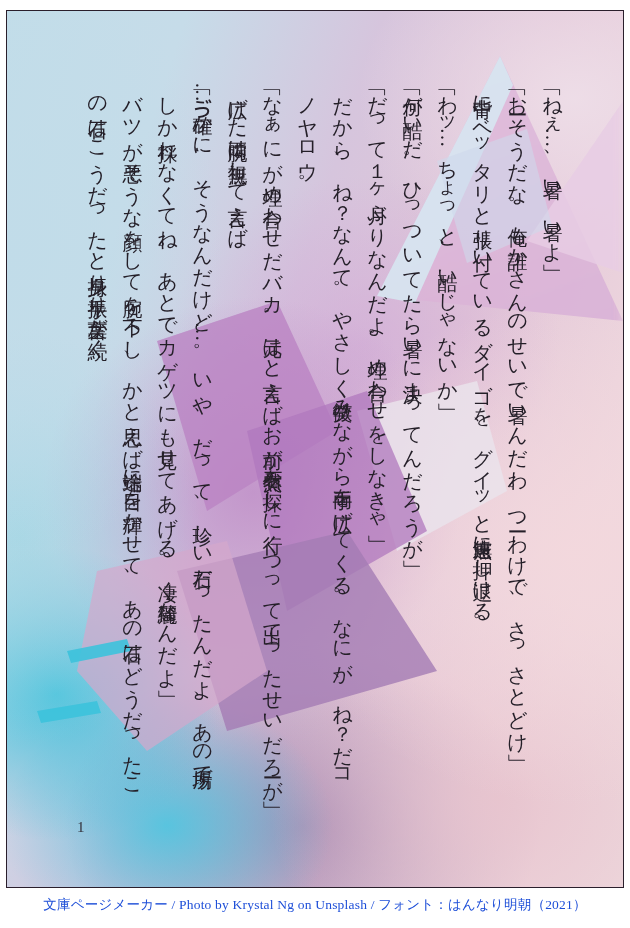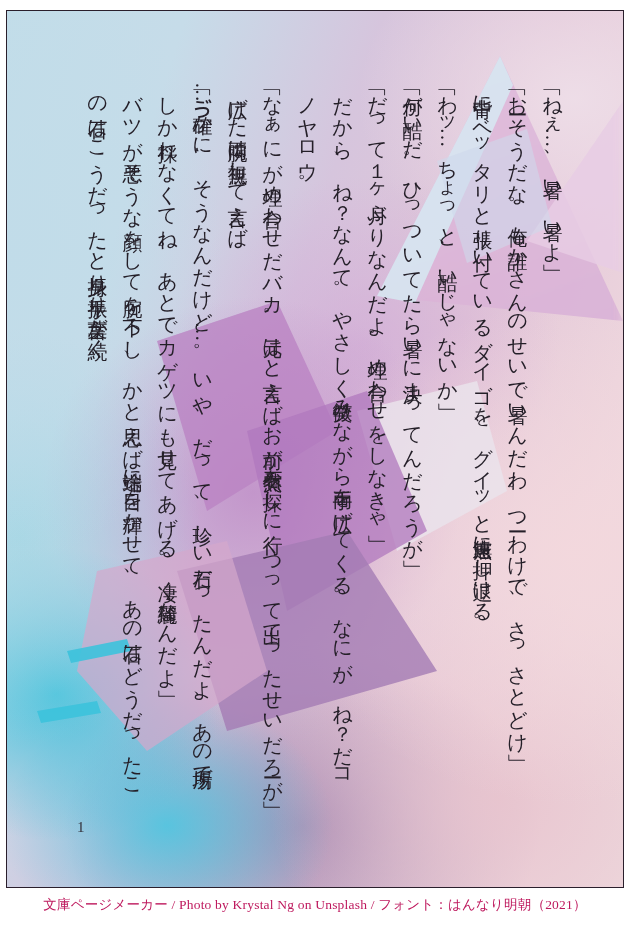--- a/index.html
+++ b/index.html
@@ -82,21 +82,21 @@
   
   .page-number{
     position:absolute;left:70px;top:808px;
     font-size:15px;color:#33303a;
     font-family:"Liberation Serif","DejaVu Serif",serif;
   }
   
   .footer{
     position:absolute;left:0;right:0;top:896px;
     text-align:center;
-    font-size:13.5px;color:#be185d;
+    font-size:13.5px;color:#1d4ed8;
     font-family:"Liberation Serif","DejaVu Serif",serif;
     letter-spacing:.2px;
   }
 </style>
 </head>
 <body>
 
 <div class="page">
 
   <div class="photo">

